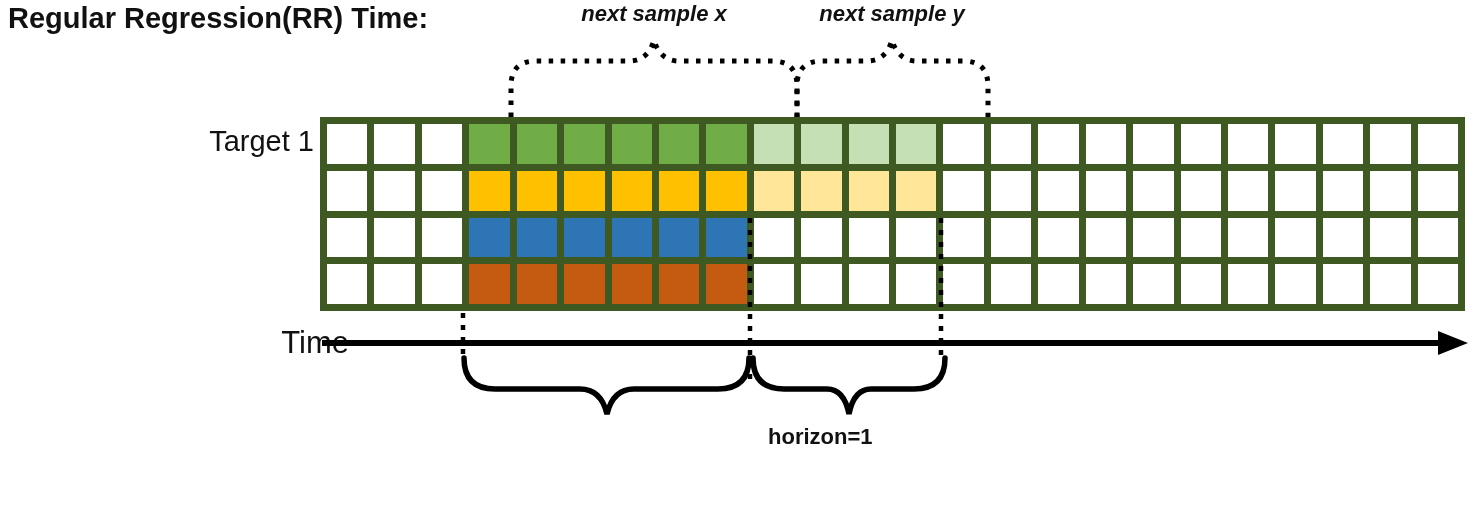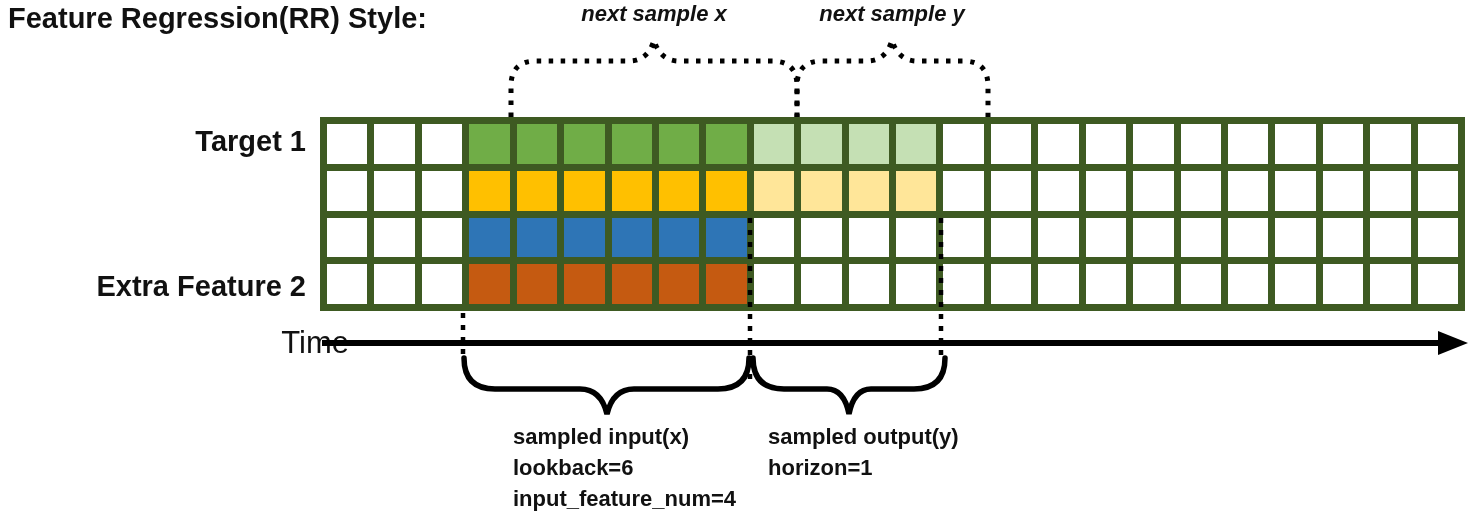--- a/index.html
+++ b/index.html
@@ -11,22 +11,22 @@
     position:absolute;left:8px;top:2px;
     font-size:29px;font-weight:700;white-space:nowrap;
   }
   .top-label{
     position:absolute;top:1px;transform:translateX(-50%);
     font-style:italic;font-weight:700;font-size:22px;white-space:nowrap;
   }
   .top-label.nsx{left:654px;}
   .top-label.nsy{left:892px;}
   .row-label{
-    position:absolute;left:0;width:306px;height:48px;line-height:48px;
-    text-align:right;font-weight:700;font-size:29px;white-space:nowrap;
+    position:absolute;left:8px;width:306px;height:48px;line-height:48px;
+    text-align:right;font-weight:400;font-size:29px;white-space:nowrap;
   }
   .rl0{top:117px}.rl1{top:165px}.rl2{top:213px}.rl3{top:262px}
   .grid{
     position:absolute;left:320px;top:117px;width:1145px;height:194px;
     box-sizing:border-box;display:grid;gap:7px;padding:7px;
   }
   .cell{min-width:0;min-height:0;}
   .time-label{
     position:absolute;left:0;top:325px;width:310px;text-align:right;
     font-weight:400;font-size:31px;margin-left:39px;
@@ -37,27 +37,26 @@
     font-weight:600;white-space:nowrap;
   }
   .caption.cap-in{left:513px;}
   .caption.cap-out{left:768px;}
 </style>
 </head>
 <body>
 
 <div class="page">
 
-  <div class="title">Feature Regression(RR) Style:</div>
+  <div class="title">Regular Regression(RR) Time:</div>
 
   <div class="top-label nsy">next sample y</div>
   <div class="top-label nsx">next sample x</div>
 
   <div class="row-label rl0">Target 1</div>
-  <div class="row-label rl3">Extra Feature 2</div>
 
   <div class="grid" style="background: rgb(62, 90, 34); grid-template-columns: repeat(24, 1fr); grid-template-rows: repeat(4, 1fr);">
       <div class="cell" style="background: rgb(255, 255, 255);"></div>
       <div class="cell" style="background: rgb(255, 255, 255);"></div>
       <div class="cell" style="background: rgb(255, 255, 255);"></div>
       <div class="cell" style="background: rgb(112, 173, 71);"></div>
       <div class="cell" style="background: rgb(112, 173, 71);"></div>
       <div class="cell" style="background: rgb(112, 173, 71);"></div>
       <div class="cell" style="background: rgb(112, 173, 71);"></div>
       <div class="cell" style="background: rgb(112, 173, 71);"></div>
@@ -164,24 +163,18 @@
     <path d="M 941 218 L 941 360" stroke="#000000" stroke-width="4.5" stroke-dasharray="5 7"></path>
 
     <line x1="322" y1="343" x2="1444" y2="343" stroke="#000000" stroke-width="6"></line>
     <polygon points="1468,343 1438,331 1438,355" fill="#000000"></polygon>
 
     <path d="M 464 358 Q 464 389 495 389 L 580 389 Q 601 389 607 414 Q 613 389 634 389 L 718 389 Q 749 389 749 358" stroke="#000000" stroke-width="5.5" stroke-linecap="round"></path>
 
     <path d="M 753 358 Q 753 389 784 389 L 827 389 Q 844 389 849 414 Q 854 389 871 389 L 914 389 Q 945 389 945 358" stroke="#000000" stroke-width="5.5" stroke-linecap="round"></path>
   </svg>
 
-  <div class="caption cap-in">
-    <div>sampled input(x)</div>
-    <div>lookback=6</div>
-    <div>input_feature_num=4</div>
-  </div>
 
   <div class="caption cap-out">
-    <div>sampled output(y)</div>
     <div>horizon=1</div>
   </div>
 
 </div>
 
 </body></html>

